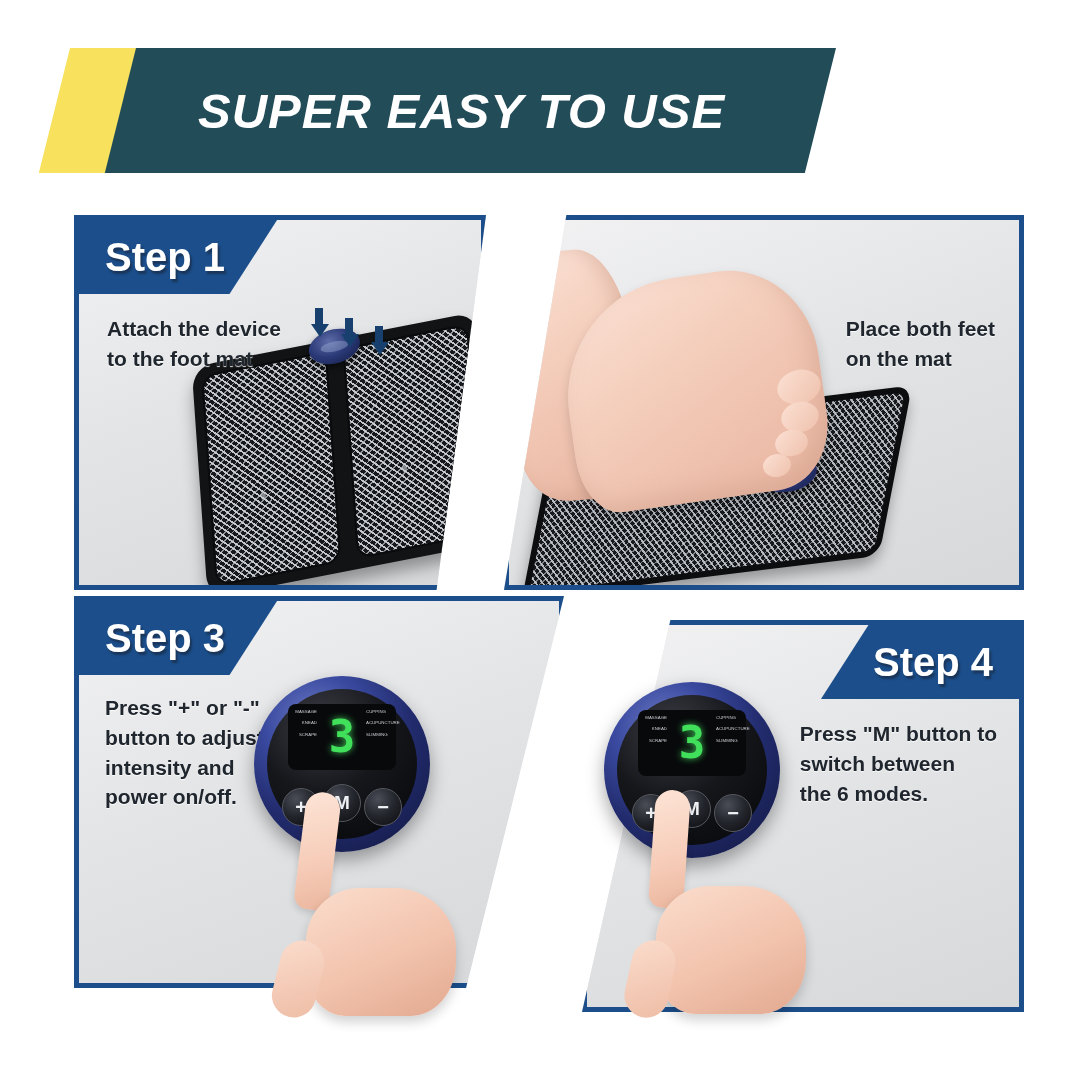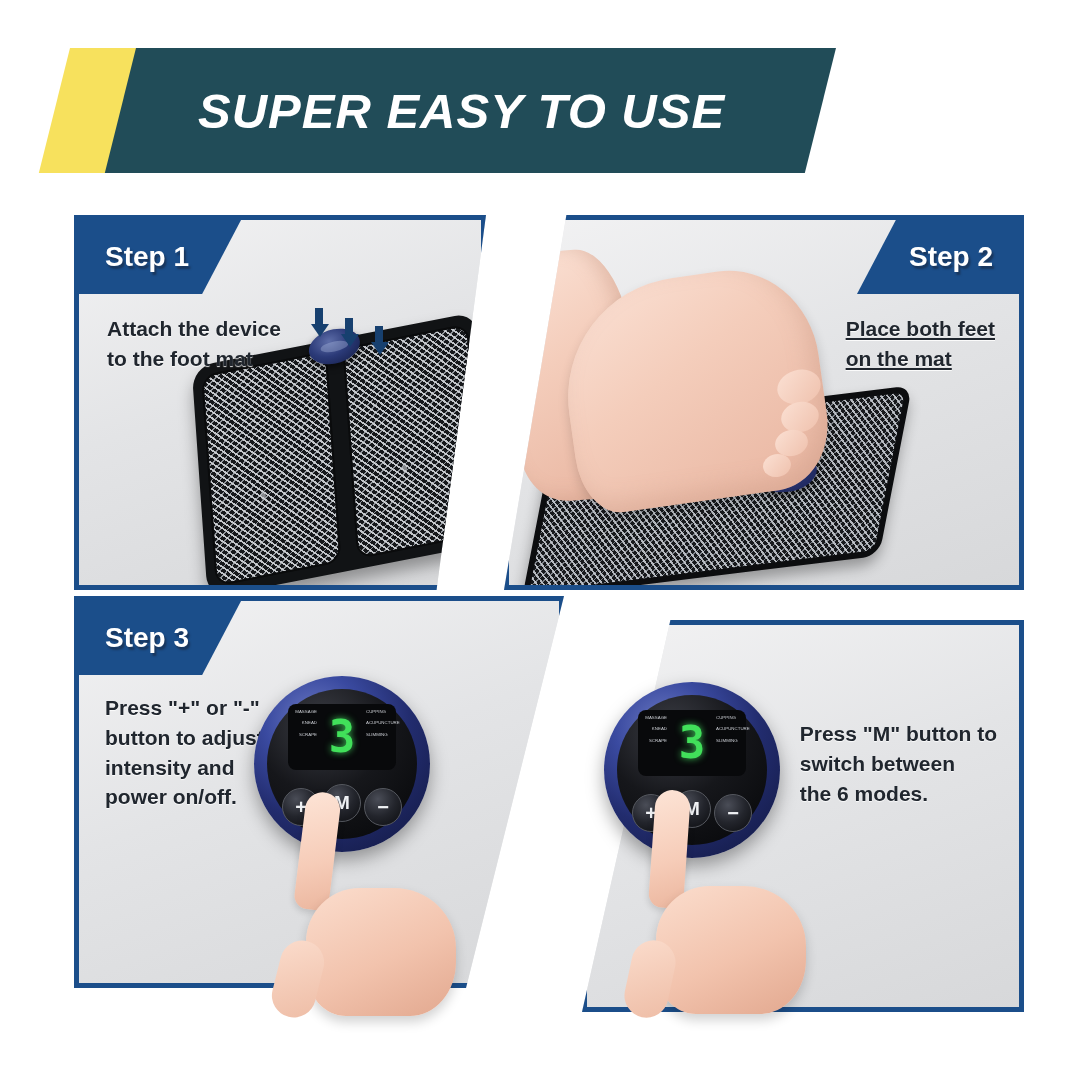--- a/index.html
+++ b/index.html
@@ -96,39 +96,39 @@
     padding:0 52px 0 26px;
     clip-path:polygon(0 0, 100% 0, 76% 100%, 0 100%);
   }
   .badge-right{
     right:0;
     padding:0 26px 0 52px;
     clip-path:polygon(24% 0, 100% 0, 100% 100%, 0 100%);
   }
   .badge-label{
     color:#ffffff;
-    font-size:28px;
+    font-size:40px;
     font-weight:bold;
     white-space:nowrap;
     text-shadow:2px 3px 2px rgba(25,45,75,.75);
   }
 
   
   .caption{
     position:absolute;
     z-index:5;
     color:#20262e;
     font-size:21px;
     font-weight:bold;
     line-height:1.42;
     white-space:pre-line;
     text-shadow:0 1px 1px rgba(255,255,255,.85);
   }
   .cap-1{ left:28px; top:94px; }
-  .cap-2{ right:24px; top:94px; text-align:left;text-decoration:underline; }
+  .cap-2{ right:24px; top:94px; text-align:left; }
   .cap-3{ left:26px; top:92px; }
   .cap-4{ right:22px; top:94px; text-align:left; }
 
   
   .arrows{
     position:absolute; z-index:4;
     left:232px; top:88px;
     display:flex; gap:15px; align-items:flex-start;
   }
   .arrow{ width:15px; position:relative; }
@@ -391,40 +391,40 @@
         <div class="s2-mat"></div>
         <div class="foot foot-back"></div>
         <div class="foot foot-front"></div>
         <div class="toe t1"></div>
         <div class="toe t2"></div>
         <div class="toe t3"></div>
         <div class="toe t4"></div>
         <div class="s2-knob"></div>
       </div>
 
-      <div class="badge badge-right">
-        <span class="badge-label">Step 2</span>
-      </div>
       <div class="caption cap-2">Place both feet
 on the mat</div>
     </div>
 
     <div class="panel panel-3">
       <div class="panel-photo"></div>
       <div class="badge badge-left">
         <span class="badge-label">Step 3</span>
       </div>
       <div class="caption cap-3">Press "+" or "-"
 button to adjust
 intensity and
 power on/off.</div>
     </div>
 
     <div class="panel panel-4">
       <div class="panel-photo"></div>
+      <div class="badge badge-right">
+        <span class="badge-label">Step 4</span>
+      </div>
       <div class="caption cap-4">Press "M" button to
 switch between
 the 6 modes.</div>
     </div>
 
     <div class="controller ctrl-3">
       <div class="screen">
         <div class="mode-col left">
           <span>MASSAGE</span>
           <span>KNEAD</span>

